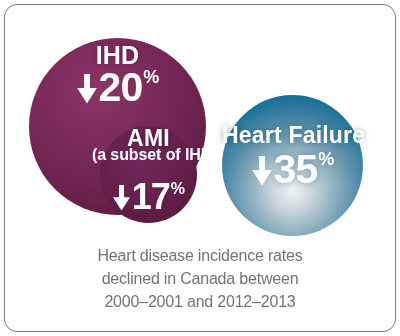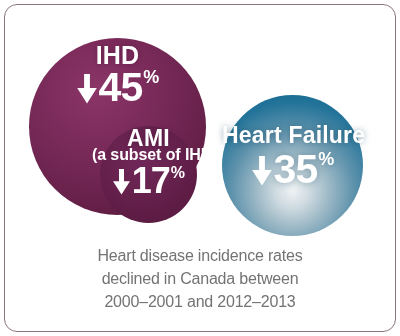--- a/index.html
+++ b/index.html
@@ -168,21 +168,21 @@
   }
   .ihd-text .title-line { margin-bottom: 1px; }
 
   
   .ami-text {
     left: 92px;
     top: 128px;
     width: 113px;
   }
   .ami-text .title-line { font-size: 23px; line-height: 20px; }
-  .ami-text .stat-row { margin-top: 1px; align-items: center; }
+  .ami-text .stat-row { margin-top: 17px; align-items: center; }
 
   
   .hf-text {
     left: 222px;
     top: 125px;
     width: 141px;
   }
   .hf-text .title-line {
     font-size: 23px;
     line-height: 21px;
@@ -225,21 +225,21 @@
     <div class="bubble bubble-hf"></div>
 
     <div class="label ihd-text">
       <div class="title-line">IHD</div>
       <div class="stat-row">
         <span class="arrow-icon">
           <svg viewBox="0 0 22 30" xmlns="http://www.w3.org/2000/svg" aria-hidden="true">
             <path d="M8.1 0 H13.9 V14.0 H20.8 L11 29.4 L1.2 14.0 H8.1 Z" fill="#ffffff"></path>
           </svg>
         </span>
-        <span class="stat-number">45</span>
+        <span class="stat-number">20</span>
         <span class="stat-pct">%</span>
       </div>
     </div>
 
     <div class="label ami-text">
       <div class="title-line">AMI</div>
       <div class="sub-line">(a subset of IHD)</div>
       <div class="stat-row">
         <span class="arrow-icon small">
           <svg viewBox="0 0 22 30" xmlns="http://www.w3.org/2000/svg" aria-hidden="true">

